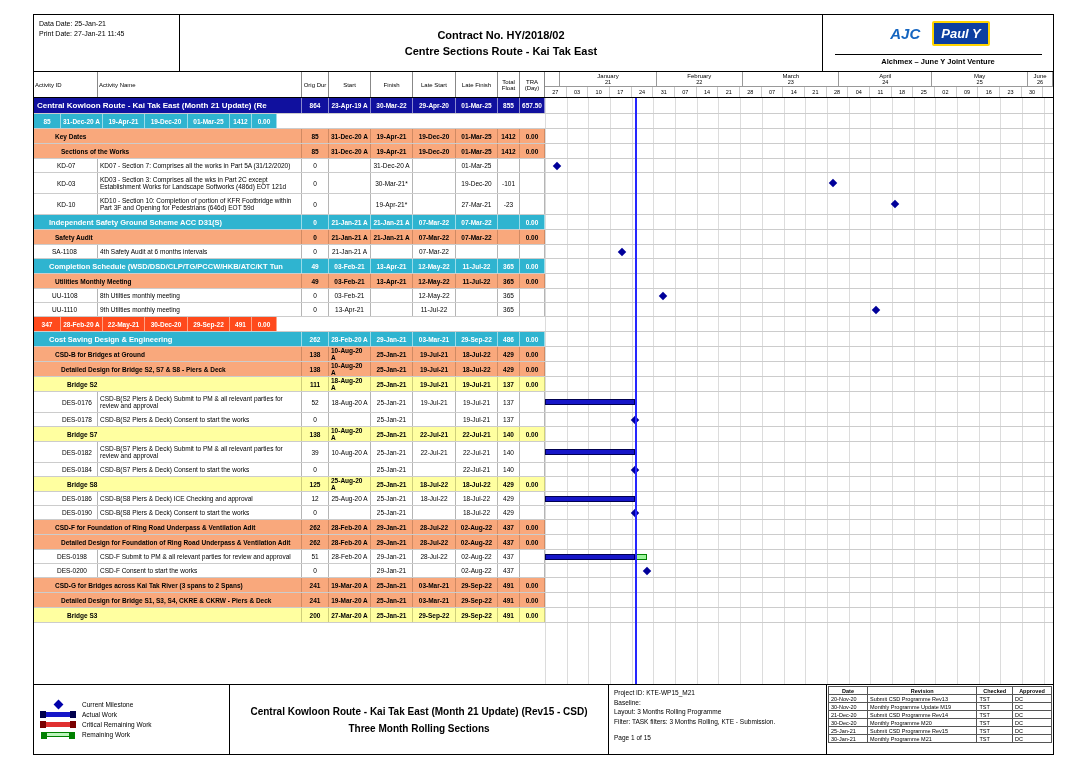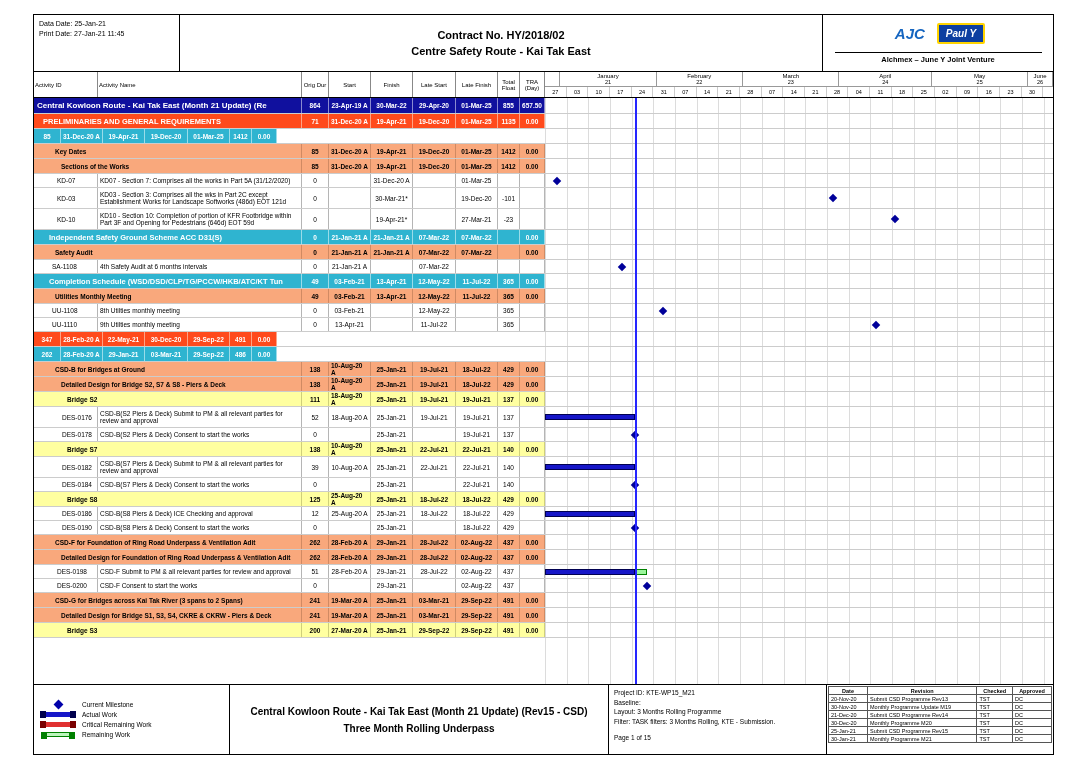--- a/index.html
+++ b/index.html
@@ -9,21 +9,21 @@
   .sheet { position:absolute; left:33px; top:14px; width:1021px; height:741px; border:1px solid #000; background:#fff; display:flex; flex-direction:column; }
 
   
   .hdr { height:57px; display:flex; border-bottom:1px solid #000; flex:none; }
   .hdr-left { width:146px; padding:4px 5px; font-size:7px; line-height:10px; border-right:1px solid #000; }
   .hdr-center { flex:1; display:flex; flex-direction:column; align-items:center; justify-content:center; gap:4px; border-right:1px solid #000; }
   .hdr-center .l1, .hdr-center .l2 { font-size:11px; font-weight:bold; }
   .hdr-right { width:230px; display:flex; flex-direction:column; align-items:center; justify-content:center; gap:8px; }
   .logos { display:flex; align-items:center; gap:8px; }
   .ajc-logo { font-style:italic; font-weight:bold; font-size:15px; color:#1565c0; position:relative; padding:0 4px; }
-  .pauly-logo { background:#0d3fa1; color:#fff; font-weight:bold; font-style:italic; font-size:10px; padding:3px 7px; border:2px solid #ffd400; border-radius:2px; }
+  .pauly-logo { background:#0d3fa1; color:#fff; font-weight:bold; font-style:italic; font-size:13px; padding:3px 7px; border:2px solid #ffd400; border-radius:2px; }
   .jv-line { font-size:7.5px; font-weight:bold; border-top:1px solid #000; padding-top:2px; width:90%; text-align:center; }
 
   
   .colhdr { height:26px; display:flex; border-bottom:1px solid #000; flex:none; font-size:6px; background:#fff; }
   .ch { border-right:1px solid #888; display:flex; align-items:center; justify-content:center; text-align:center; line-height:6px; padding:0 1px; flex:none; }
   .ch.left { justify-content:flex-start; }
   .c-id { width:64px; } .c-name { width:204px; } .c-idname { width:268px; }
   .c-dur { width:27px; } .c-start { width:42px; } .c-finish { width:42px; }
   .c-ls { width:43px; } .c-lf { width:42px; } .c-fl { width:22px; } .c-tra { width:25px; }
   .tlhdr { flex:1; display:flex; flex-direction:column; min-width:0; }
@@ -88,21 +88,21 @@
 <div class="page">
   <div class="sheet">
 
     <div class="hdr">
       <div class="hdr-left">
         <div>Data Date: 25-Jan-21</div>
         <div>Print Date: 27-Jan-21 11:45</div>
       </div>
       <div class="hdr-center">
         <div class="l1">Contract No. HY/2018/02</div>
-        <div class="l2">Centre Safety Route - Kai Tak East</div>
+        <div class="l2">Centre Sections Route - Kai Tak East</div>
       </div>
       <div class="hdr-right">
         <div class="logos">
           <span class="ajc-logo">AJC</span>
           <span class="pauly-logo">Paul Y</span>
         </div>
         <div class="jv-line">Alchmex – June Y Joint Venture</div>
       </div>
     </div>
 
@@ -182,31 +182,20 @@
           <div class="cell c-idname name" style="padding-left: 3px;">Central Kowloon Route - Kai Tak East (Month 21 Update) (Re</div>
           <div class="cell c-dur">864</div>
           <div class="cell c-start">23-Apr-19 A</div>
           <div class="cell c-finish">30-Mar-22</div>
           <div class="cell c-ls">29-Apr-20</div>
           <div class="cell c-lf">01-Mar-25</div>
           <div class="cell c-fl">855</div>
           <div class="cell c-tra">657.50</div>
           <div class="gantt cell"></div>
         </div>
-        <div class="row t-section">
-          <div class="cell c-idname name" style="padding-left: 9px;">PRELIMINARIES AND GENERAL REQUIREMENTS</div>
-          <div class="cell c-dur">71</div>
-          <div class="cell c-start">31-Dec-20 A</div>
-          <div class="cell c-finish">19-Apr-21</div>
-          <div class="cell c-ls">19-Dec-20</div>
-          <div class="cell c-lf">01-Mar-25</div>
-          <div class="cell c-fl">1135</div>
-          <div class="cell c-tra">0.00</div>
-          <div class="gantt cell"></div>
-        </div>
         <div class="row t-group">
           <div class="cell c-dur">85</div>
           <div class="cell c-start">31-Dec-20 A</div>
           <div class="cell c-finish">19-Apr-21</div>
           <div class="cell c-ls">19-Dec-20</div>
           <div class="cell c-lf">01-Mar-25</div>
           <div class="cell c-fl">1412</div>
           <div class="cell c-tra">0.00</div>
           <div class="gantt cell"></div>
         </div>
@@ -364,20 +353,21 @@
           <div class="cell c-dur">347</div>
           <div class="cell c-start">28-Feb-20 A</div>
           <div class="cell c-finish">22-May-21</div>
           <div class="cell c-ls">30-Dec-20</div>
           <div class="cell c-lf">29-Sep-22</div>
           <div class="cell c-fl">491</div>
           <div class="cell c-tra">0.00</div>
           <div class="gantt cell"></div>
         </div>
         <div class="row t-group">
+          <div class="cell c-idname name" style="padding-left: 15px;">Cost Saving Design &amp; Engineering</div>
           <div class="cell c-dur">262</div>
           <div class="cell c-start">28-Feb-20 A</div>
           <div class="cell c-finish">29-Jan-21</div>
           <div class="cell c-ls">03-Mar-21</div>
           <div class="cell c-lf">29-Sep-22</div>
           <div class="cell c-fl">486</div>
           <div class="cell c-tra">0.00</div>
           <div class="gantt cell"></div>
         </div>
         <div class="row t-sub">
@@ -636,21 +626,21 @@
               <span class="lg-bar lg-remaining">
                 <i class="l"></i>
                 <i class="r"></i>
               </span>
             </span>
           <span>Remaining Work</span>
         </div>
       </div>
       <div class="ftr-center">
         <div class="fc1">Central Kowloon Route - Kai Tak East (Month 21 Update) (Rev15 - CSD)</div>
-        <div class="fc2">Three Month Rolling Underpass</div>
+        <div class="fc2">Three Month Rolling Sections</div>
       </div>
       <div class="ftr-info" id="ftr-info">
           <div>Project ID: KTE-WP15_M21</div>
           <div>Baseline:</div>
           <div>Layout: 3 Months Rolling Programme</div>
           <div>Filter: TASK filters: 3 Months Rolling, KTE - Submission.</div>
           <div class="pgl">Page 1 of 15</div>
         </div>
       <div class="ftr-rev">
         <table class="rev-table">

